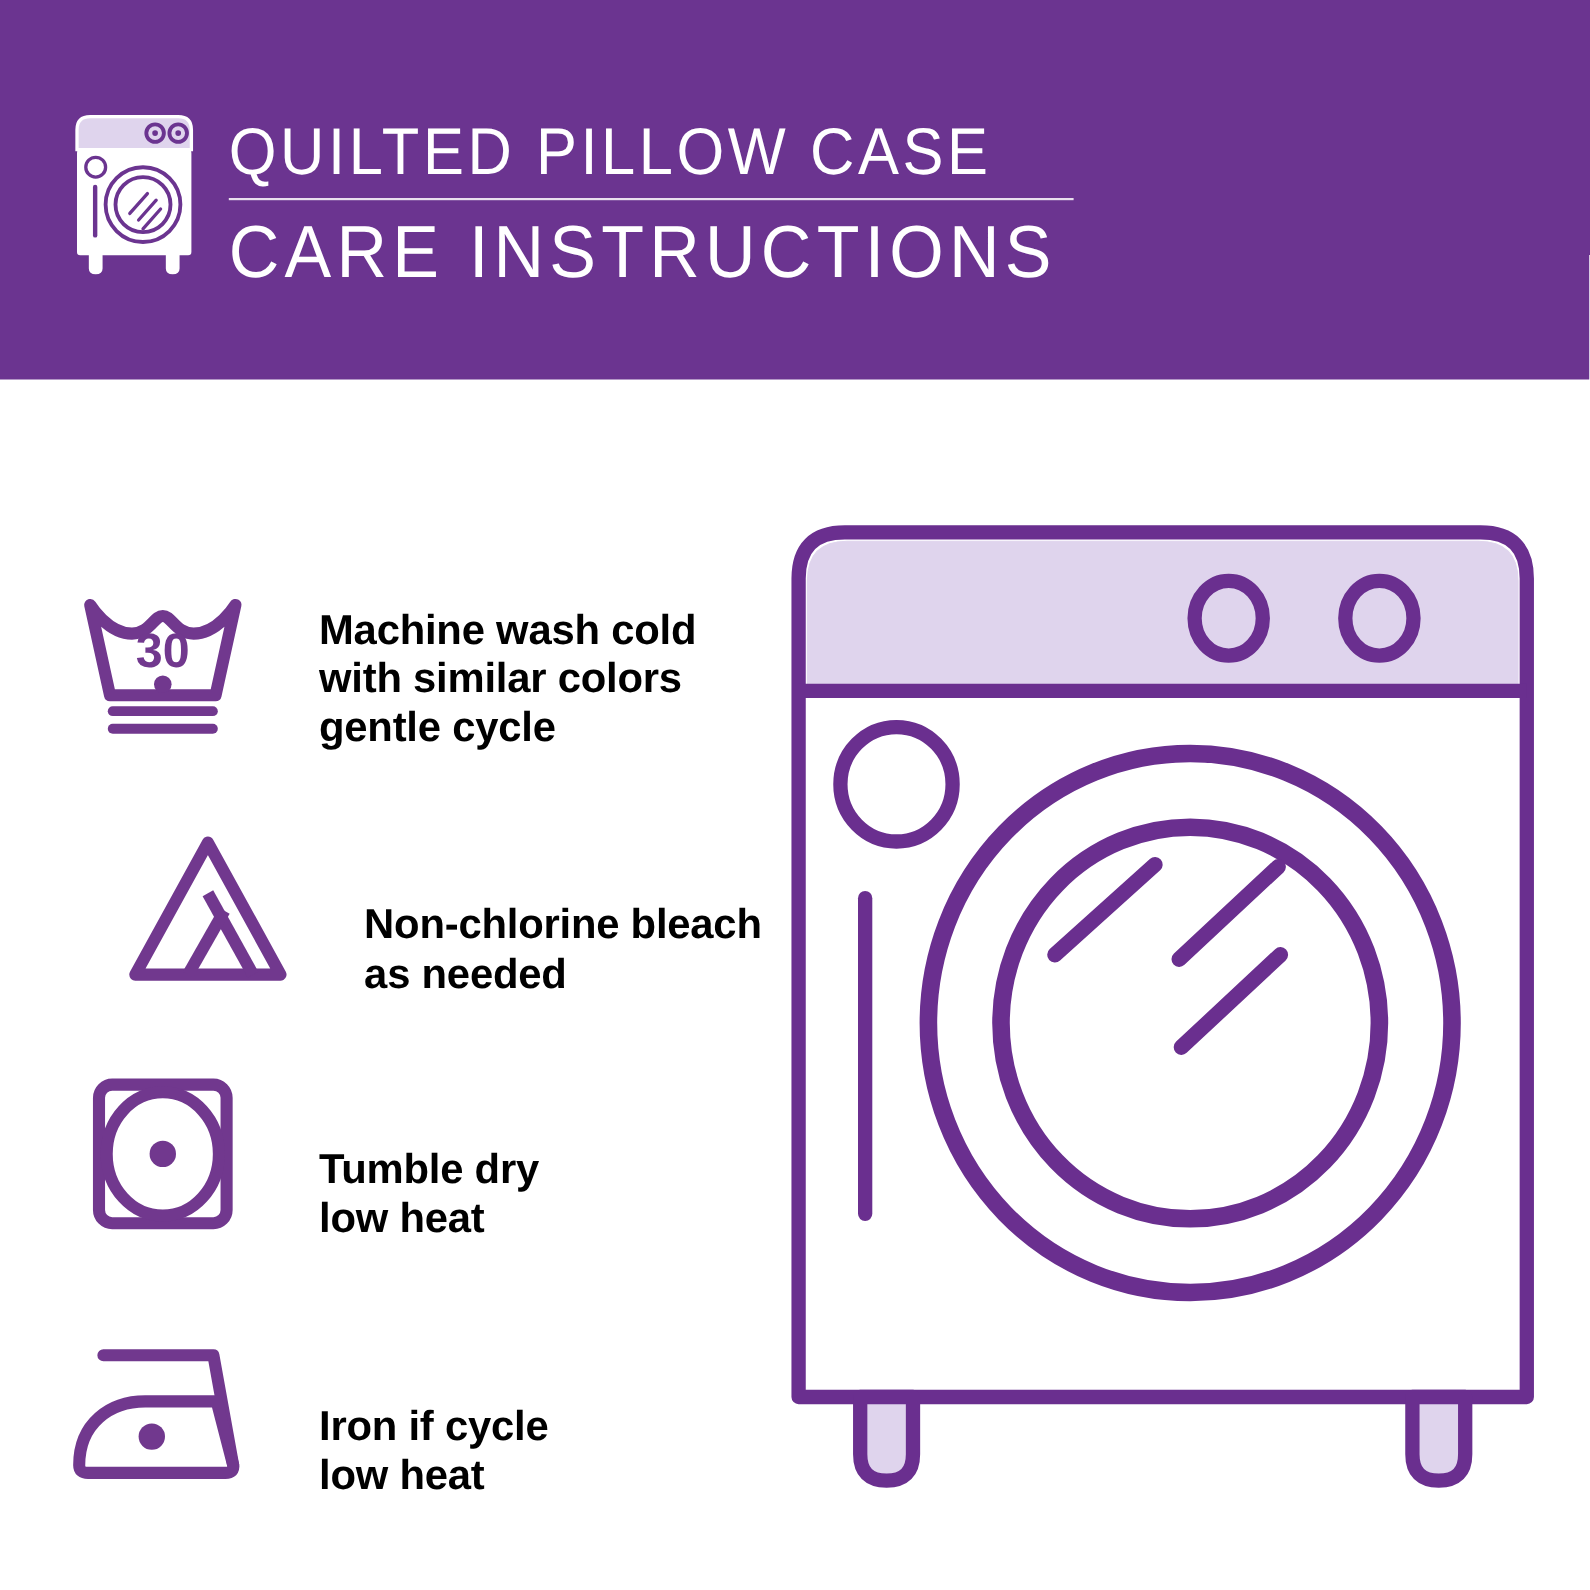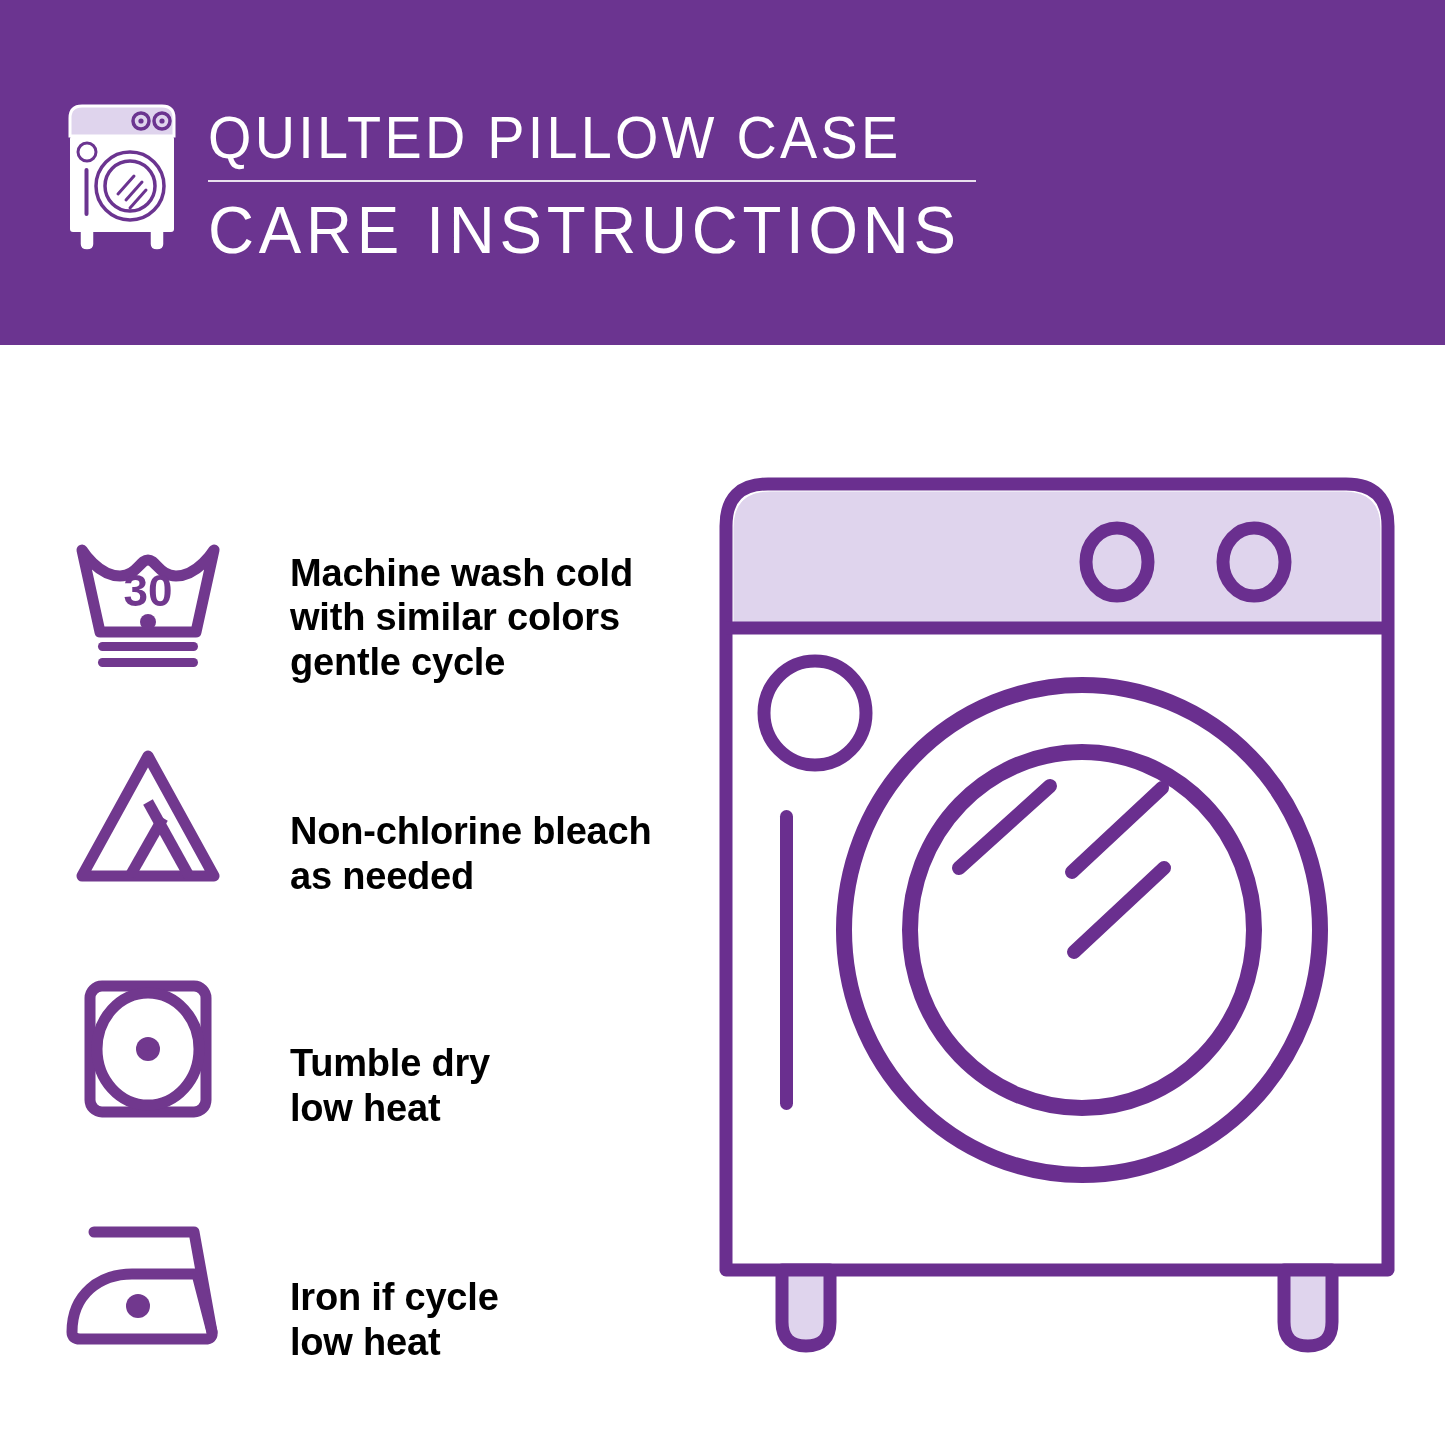--- a/index.html
+++ b/index.html
@@ -78,21 +78,21 @@
   }
   .care-row {
     position: absolute;
     left: 0;
     width: 700px;
     height: 200px;
     display: flex;
     align-items: flex-end;
   }
   .care-row-0 { top: 140px; }
-  .care-row-1 { top: 354px; }
+  .care-row-1 { top: 364px; margin-left: 41px; }
   .care-row-2 { top: 586px; }
   .care-row-3 { top: 820px; }
 
   .care-symbol {
     width: 175px;
     min-width: 175px;
     height: 165px;
     margin-left: 60px;
     display: flex;
     align-items: center;

